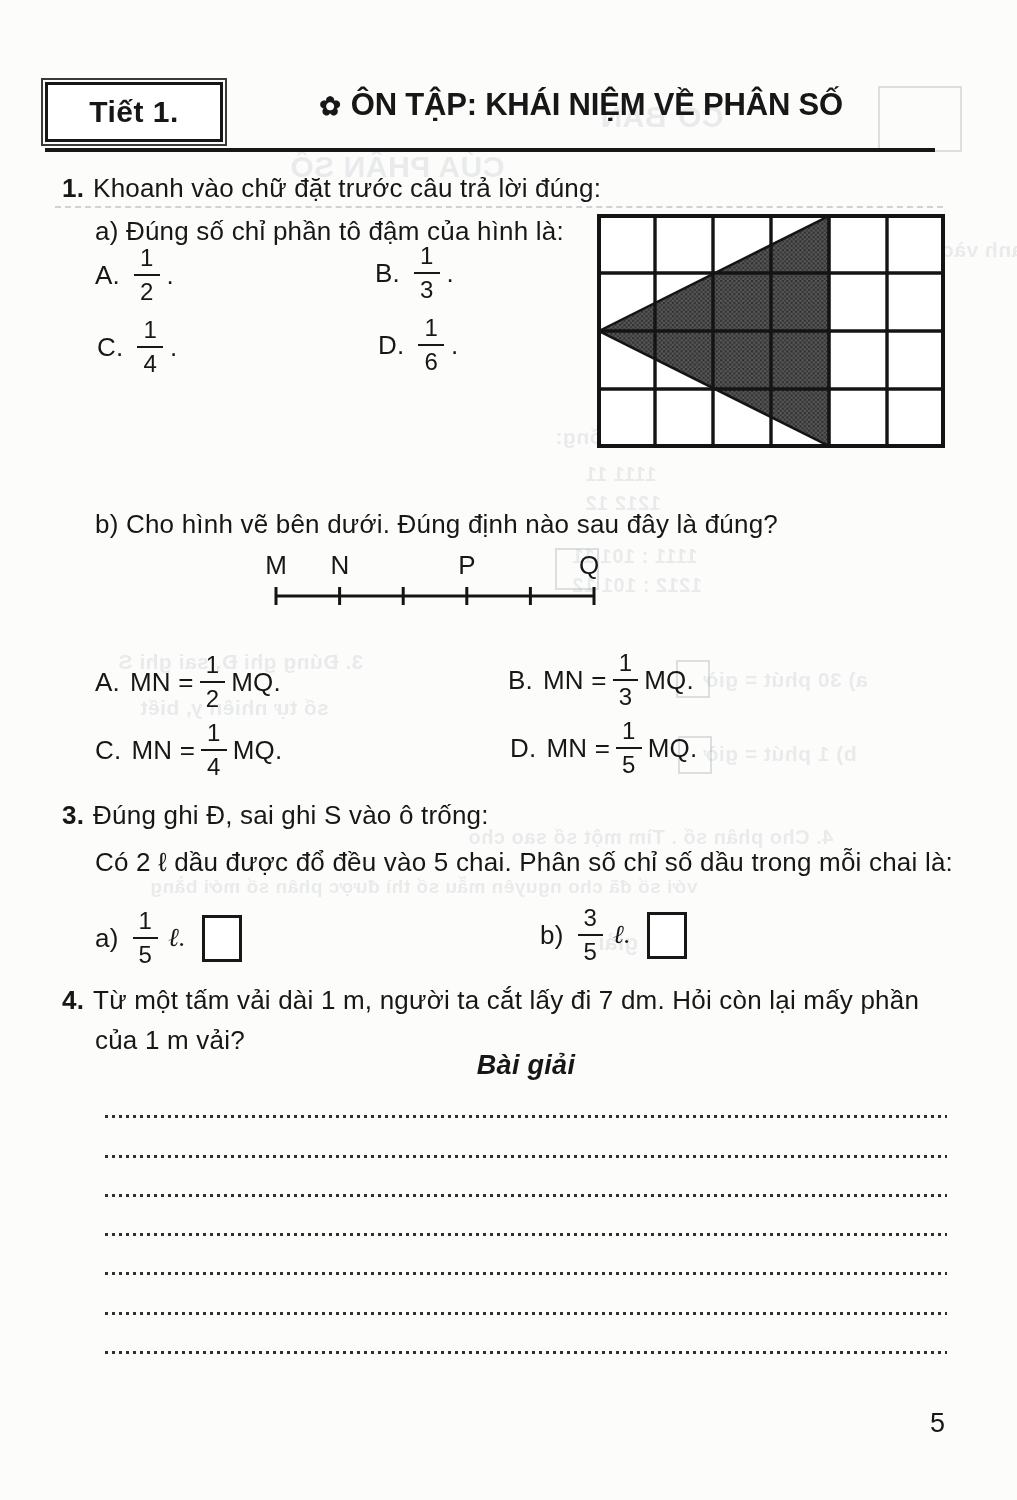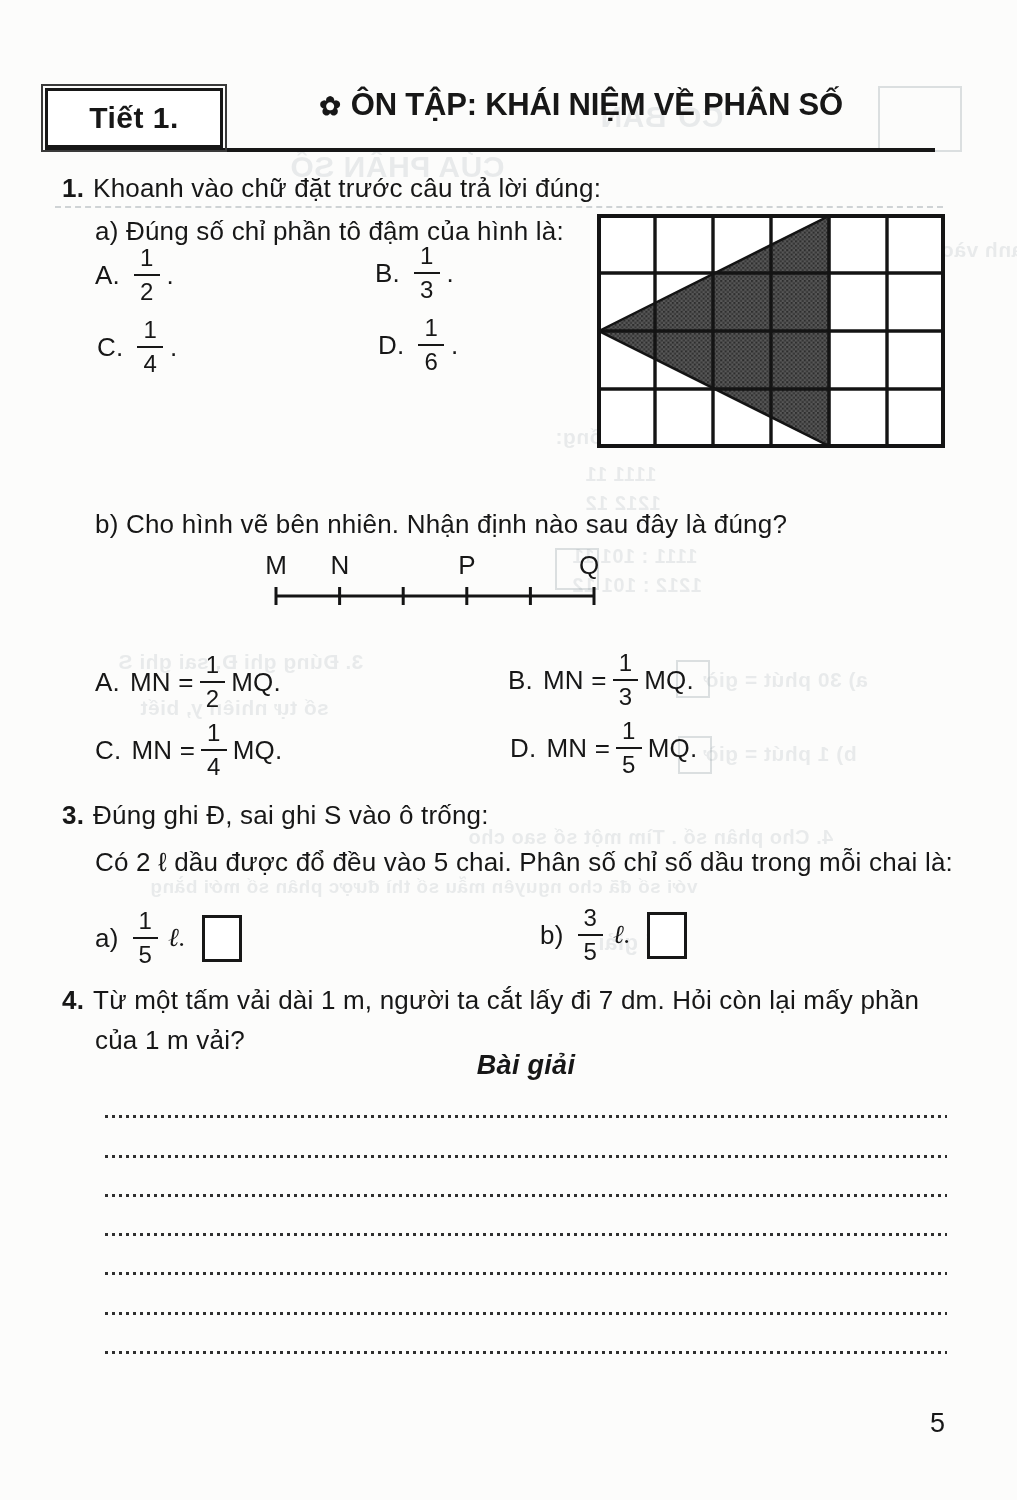--- a/index.html
+++ b/index.html
@@ -7,21 +7,21 @@
     position:relative;
     width:1017px;height:1500px;
     margin:0 auto;
     background:#fcfcfb;
     font-family:"Liberation Sans", sans-serif;
     color:#171717;
     overflow:hidden;
   }
   
   .header-box{
-    position:absolute;left:45px;top:88px;width:172px;height:54px;
+    position:absolute;left:45px;top:82px;width:172px;height:54px;
     border:3px solid #171717;outline:2px solid #3a3a3a;outline-offset:2px;
     background:#fff;display:flex;align-items:center;justify-content:center;
     z-index:3;
   }
   .header-box .lesson{font-size:30px;font-weight:bold;letter-spacing:0.5px;}
   .header-rule{position:absolute;left:45px;top:148px;width:890px;height:4px;background:#171717;z-index:2;}
   .header-title{
     position:absolute;left:225px;top:87px;width:712px;
     text-align:center;font-size:31px;font-weight:bold;letter-spacing:-0.2px;
     white-space:nowrap;z-index:3;
@@ -171,21 +171,21 @@
     <div class="opt" style="left:378px;top:315px;">
       <span class="letter">D.</span>
       <span class="frac">
           <span class="nu">1</span>
           <span class="de">6</span>
         </span>
       <span class="dot">.</span>
     </div>
 
     <div class="qrow" style="left:95px;top:509px;">
-      <span>b)</span>&nbsp;<span>Cho hình vẽ bên nhiên. Nhận định nào sau đây là đúng?</span>
+      <span>b)</span>&nbsp;<span>Cho hình vẽ bên dưới. Đúng định nào sau đây là đúng?</span>
     </div>
 
     <svg class="numline" width="350" height="62" viewBox="0 0 350 62">
       <g>
         <text x="18" y="28" text-anchor="middle">M</text>
         <text x="82" y="28" text-anchor="middle">N</text>
         <text x="209" y="28" text-anchor="middle">P</text>
         <text x="331" y="28" text-anchor="middle">Q</text>
       </g>
       <line x1="18" y1="50" x2="336" y2="50" stroke="#141414" stroke-width="3.2"></line>

